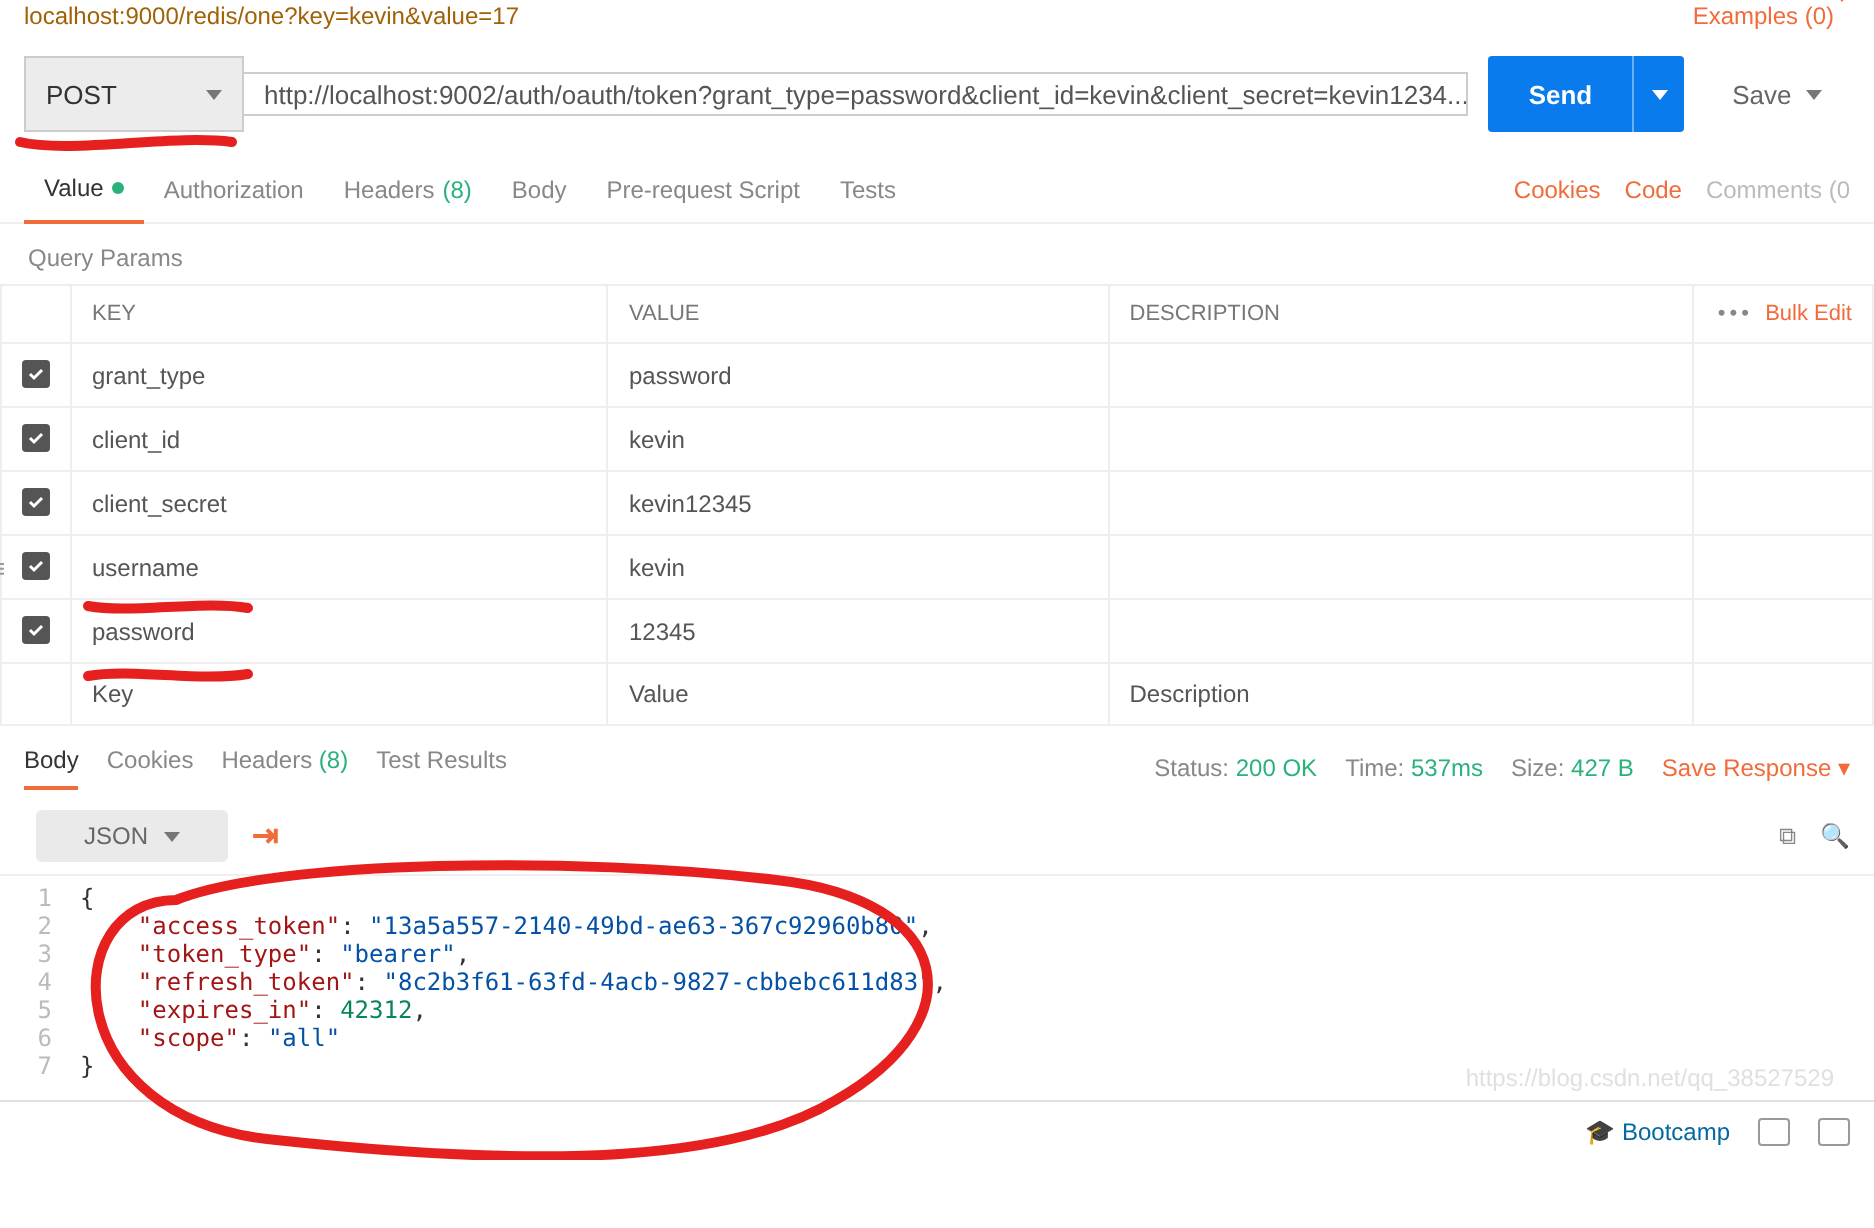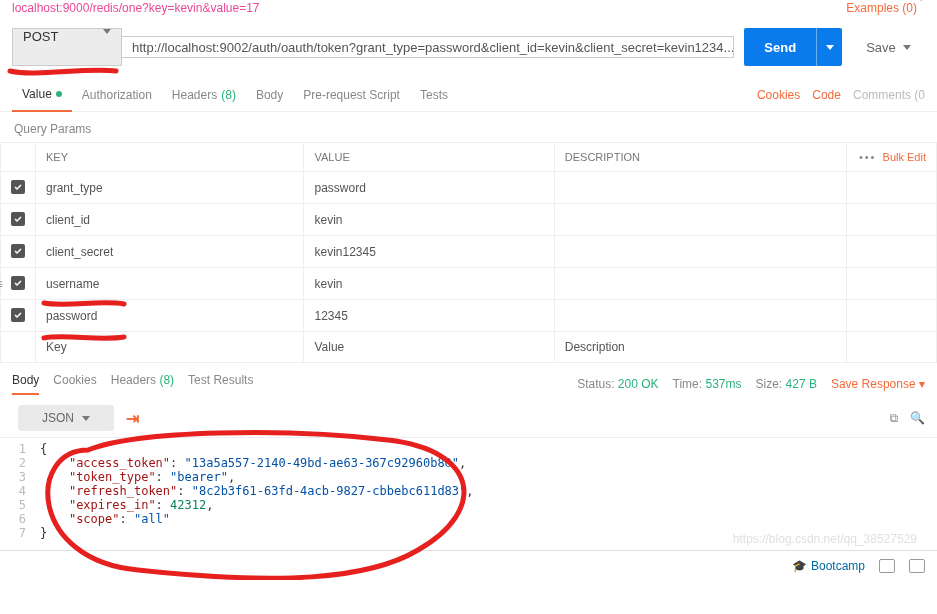--- a/index.html
+++ b/index.html
@@ -1,21 +1,21 @@
 <!DOCTYPE html>
 <html><head>
 <meta charset="utf-8">
 <style>
   * { box-sizing: border-box; }
   body { margin:0; font-family: Arial, Helvetica, sans-serif; font-size:12px; color:#555; background:#fff; width:937px; }
   .top-bar { display:flex; align-items:center; padding:0 12px 2px 12px; height:18px; }
-  .top-url { flex:1; color:#ec4899; font-size:12px; }
+  .top-url { flex:1; color:#a16207; font-size:12px; }
   .examples { color:#f26b3a; font-size:12px; }
   .req-row { display:flex; align-items:center; padding:10px 12px 12px 12px; gap:0; }
-  .method { width:110px; height:38px; border:1px solid #ccc; background:#ececec; display:flex; justify-content:space-between; padding:0 10px; font-size:13px; color:#333; cursor:pointer; }
+  .method { width:110px; height:38px; border:1px solid #ccc; background:#ececec; display:flex; align-items:center; justify-content:space-between; padding:16px 10px; font-size:13px; color:#333; cursor:pointer; }
   .caret { width:0;height:0;border-left:4px solid transparent;border-right:4px solid transparent;border-top:5px solid #777; }
   .url-input { flex:1; height:22px; border:1px solid #ccc; border-left:none; padding:0 10px; font-size:13px; color:#555; display:flex; align-items:center; overflow:hidden; white-space:nowrap; background:#fff; }
   .send-btn { margin-left:10px; height:38px; background:#097bed; color:#fff; display:flex; align-items:center; justify-content:center; padding:0 20px; font-weight:bold; font-size:13px; cursor:pointer; border-radius:2px 0 0 2px; }
   .send-caret { height:38px; width:26px; background:#097bed; border-left:1px solid rgba(255,255,255,0.4); display:flex; align-items:center; justify-content:center; border-radius:0 2px 2px 0; cursor:pointer;}
   .send-caret .tri { width:0;height:0;border-left:4px solid transparent;border-right:4px solid transparent;border-top:5px solid #fff; }
   .save-btn { margin-left:10px; height:38px; padding:0 14px; display:flex; align-items:center; color:#666; font-size:13px; cursor:pointer; }
   .tabs-row { display:flex; align-items:center; padding:0 12px; border-bottom:1px solid #eee; height:34px; }
   .tab { padding:0 10px; height:34px; display:flex; align-items:center; font-size:12px; color:#888; cursor:pointer; gap:4px;}
   .tab.active { color:#333; border-bottom:2px solid #f26b3a; }
   .dot { width:6px;height:6px;border-radius:50%;background:#2ab27b;display:inline-block;}

